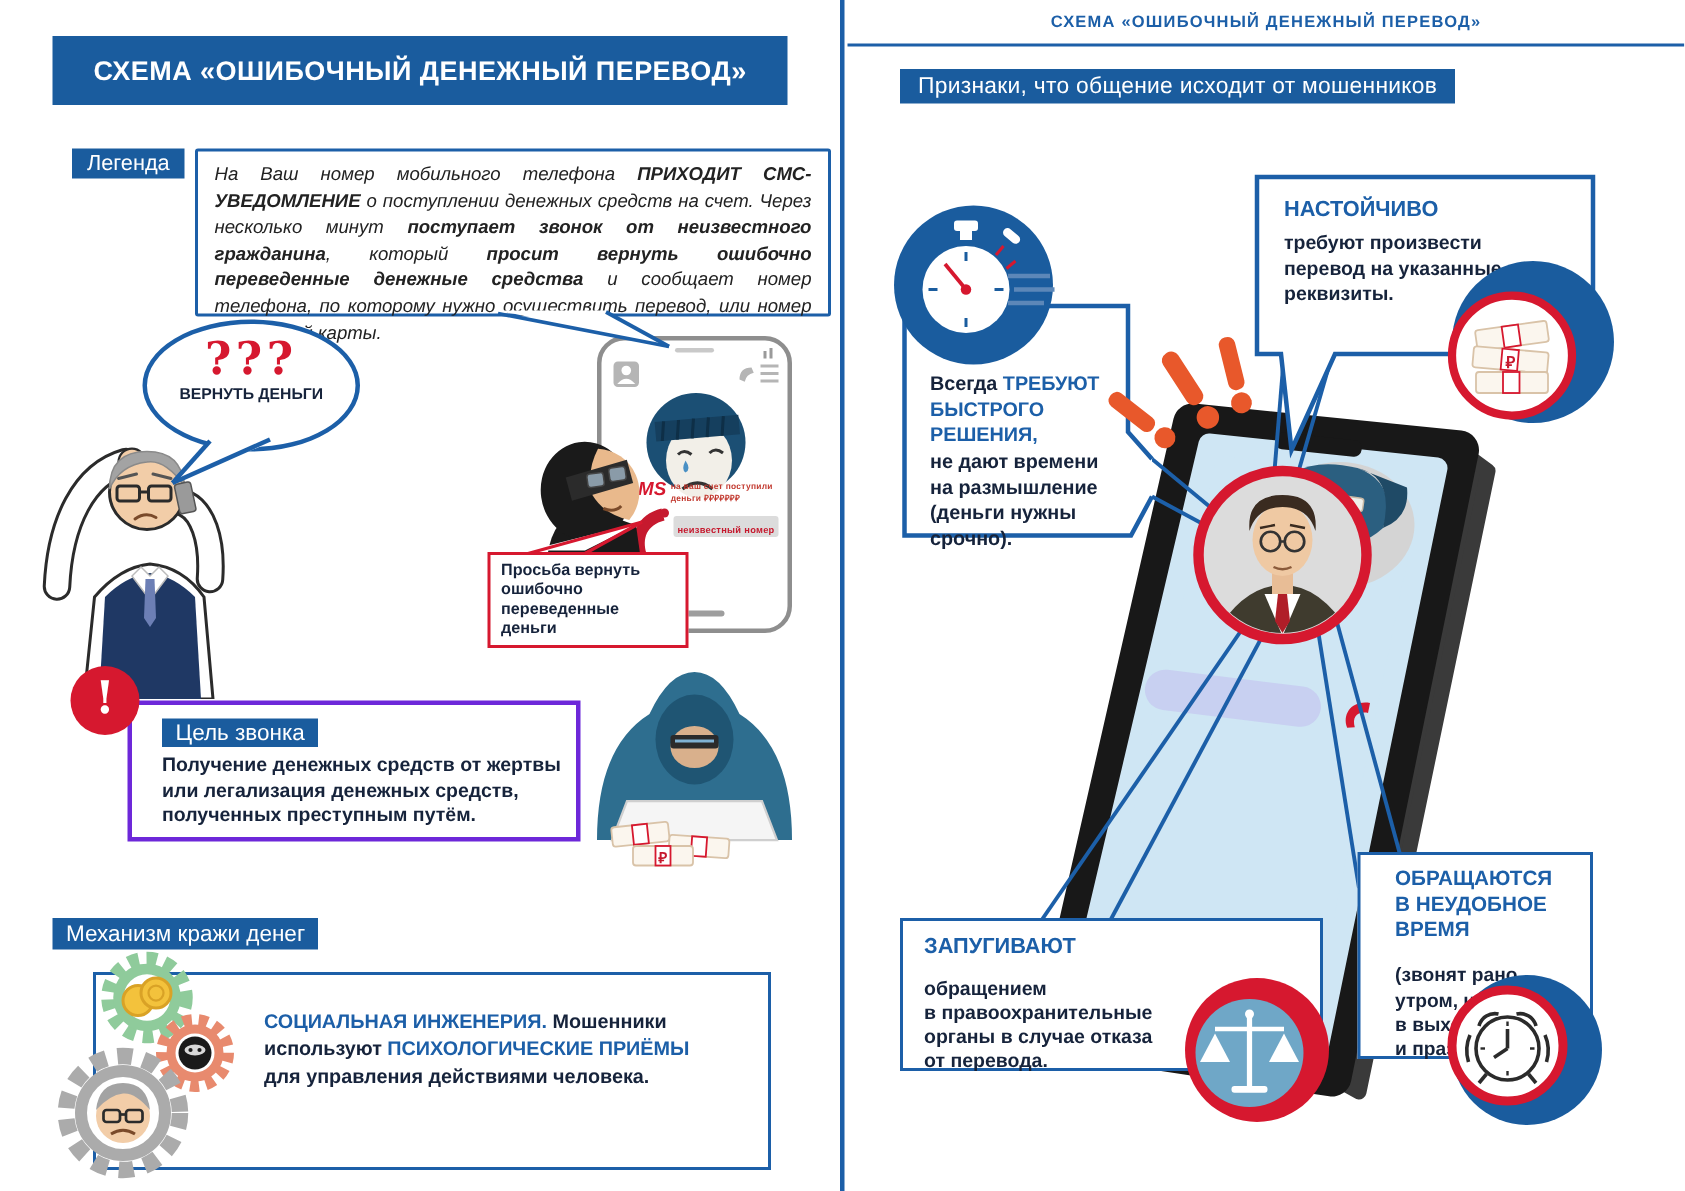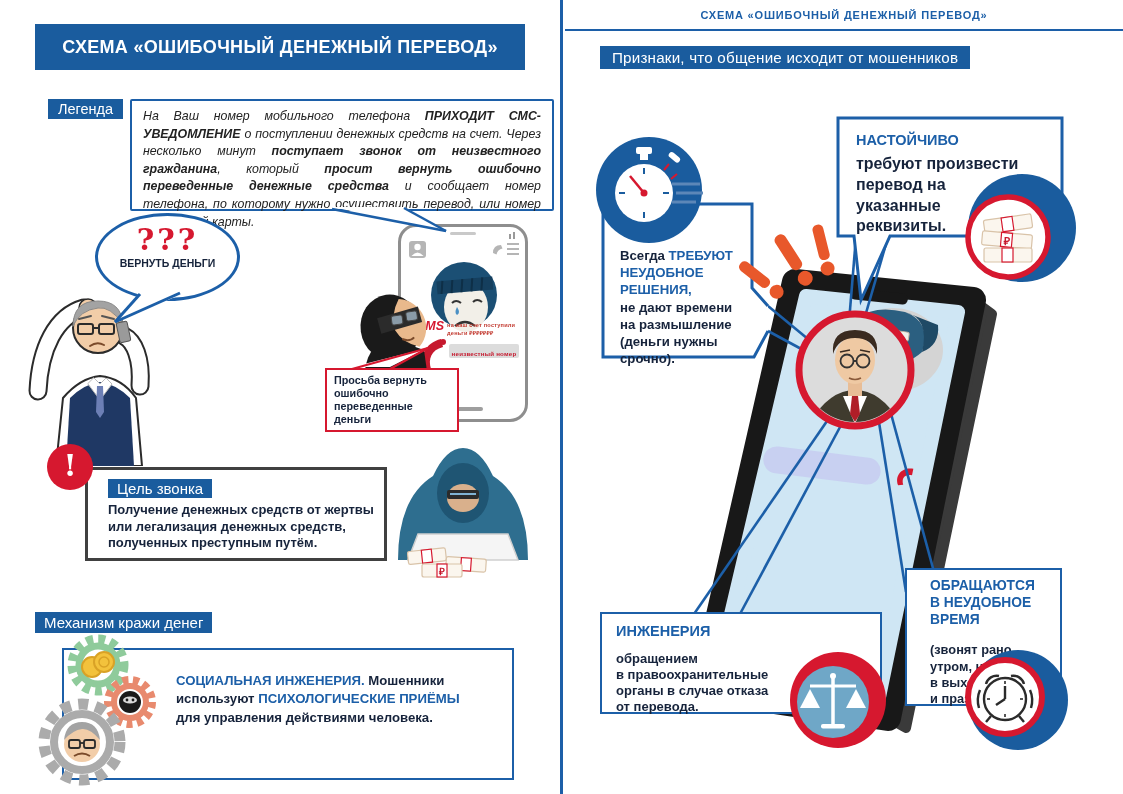--- a/index.html
+++ b/index.html
@@ -135,21 +135,21 @@
     <line x1="115" y1="322" x2="180" y2="293" stroke="#1C5FA8" stroke-width="3"></line>
     <polygon points="352,367 428,348 390,367" fill="#fff"></polygon>
     <line x1="352" y1="369" x2="428" y2="348" stroke="#D6182F" stroke-width="2.2"></line>
     <line x1="428" y1="348" x2="390" y2="369" stroke="#D6182F" stroke-width="2.2"></line>
   </svg>
 
   <div class="abs" style="left:47px;top:444px;width:46px;height:46px;border-radius:50%;background:#D6182F;color:#fff;
               font-weight:800;font-size:30px;line-height:44px;text-align:center;z-index:3;
               font-family:'DejaVu Serif',serif;">!</div>
 
-  <div class="abs" style="left:85px;top:467px;width:302px;height:94px;border:3px solid #404040;background:#fff;z-index:2;box-sizing:border-box;">
+  <div class="abs" style="left:85px;top:467px;width:302px;height:94px;border:3px solid #6d28d9;background:#fff;z-index:2;box-sizing:border-box;">
     <div class="tag" style="display:inline-block;margin:9px 0 0 20px;font-size:15px;padding:1px 9px;">Цель звонка</div>
     <div class="pre" style="margin:4px 0 0 20px;font-size:13px;font-weight:800;color:#16233B;line-height:1.28;">Получение денежных средств от жертвы
 или легализация денежных средств,
 полученных преступным путём.</div>
   </div>
 
   <svg class="abs" width="150" height="142" viewBox="0 0 150 142" style="left:388px;top:438px;z-index:2;">
     <path d="M10,122 Q10,60 45,38 Q58,10 75,10 Q92,10 105,38 Q140,60 140,122 Z" fill="#2E6E8F"></path>
     <ellipse cx="75" cy="55" rx="26" ry="30" fill="#1F5573"></ellipse>
     <ellipse cx="75" cy="60" rx="16" ry="14" fill="#D9B08C"></ellipse>
@@ -280,38 +280,38 @@
         </g>
       <g transform="translate(824,254) rotate(-14)">
           <rect x="-5.5" y="-30" width="11" height="36" rx="5"></rect>
           <circle cx="0" cy="15" r="7"></circle>
         </g>
     </g>
   </svg>
 
   <div class="abs" style="left:856px;top:132px;z-index:4;">
     <div class="tb" style="font-size:14.5px;font-weight:800;">НАСТОЙЧИВО</div>
-    <div class="dk pre" style="font-size:16px;font-weight:800;line-height:1.3;margin-top:6px;width:170px;">требуют произвести
+    <div class="dk pre" style="font-size:13px;font-weight:800;line-height:1.3;margin-top:6px;width:170px;">требуют произвести
 перевод на указанные
 реквизиты.</div>
   </div>
 
   <div class="abs pre" style="left:620px;top:230px;width:130px;z-index:4;font-size:13.2px;font-weight:800;line-height:1.3;">
     <span class="dk">Всегда </span><span class="tb">ТРЕБУЮТ
-НЕУДОБНОЕ
+БЫСТРОГО
 РЕШЕНИЯ,
 </span><span class="dk">не дают времени
 на размышление
 (деньги нужны
 срочно).</span>
   </div>
 
   <div class="abs" style="left:600px;top:612px;width:282px;height:102px;border:2.5px solid #1C5FA8;background:#fff;
               z-index:3;box-sizing:border-box;padding:9px 14px;">
-    <div class="tb" style="font-size:14.5px;font-weight:800;">ИНЖЕНЕРИЯ</div>
+    <div class="tb" style="font-size:14.5px;font-weight:800;">ЗАПУГИВАЮТ</div>
     <div class="dk pre" style="font-size:13px;font-weight:800;line-height:1.24;margin-top:12px;">обращением
 в правоохранительные
 органы в случае отказа
 от перевода.</div>
   </div>
 
   <div class="abs" style="left:905px;top:568px;width:157px;height:138px;border:2.5px solid #1C5FA8;background:#fff;
               z-index:3;box-sizing:border-box;padding:8px 23px;">
     <div class="tb pre" style="font-size:13.8px;font-weight:800;line-height:1.22;">ОБРАЩАЮТСЯ
 В НЕУДОБНОЕ

